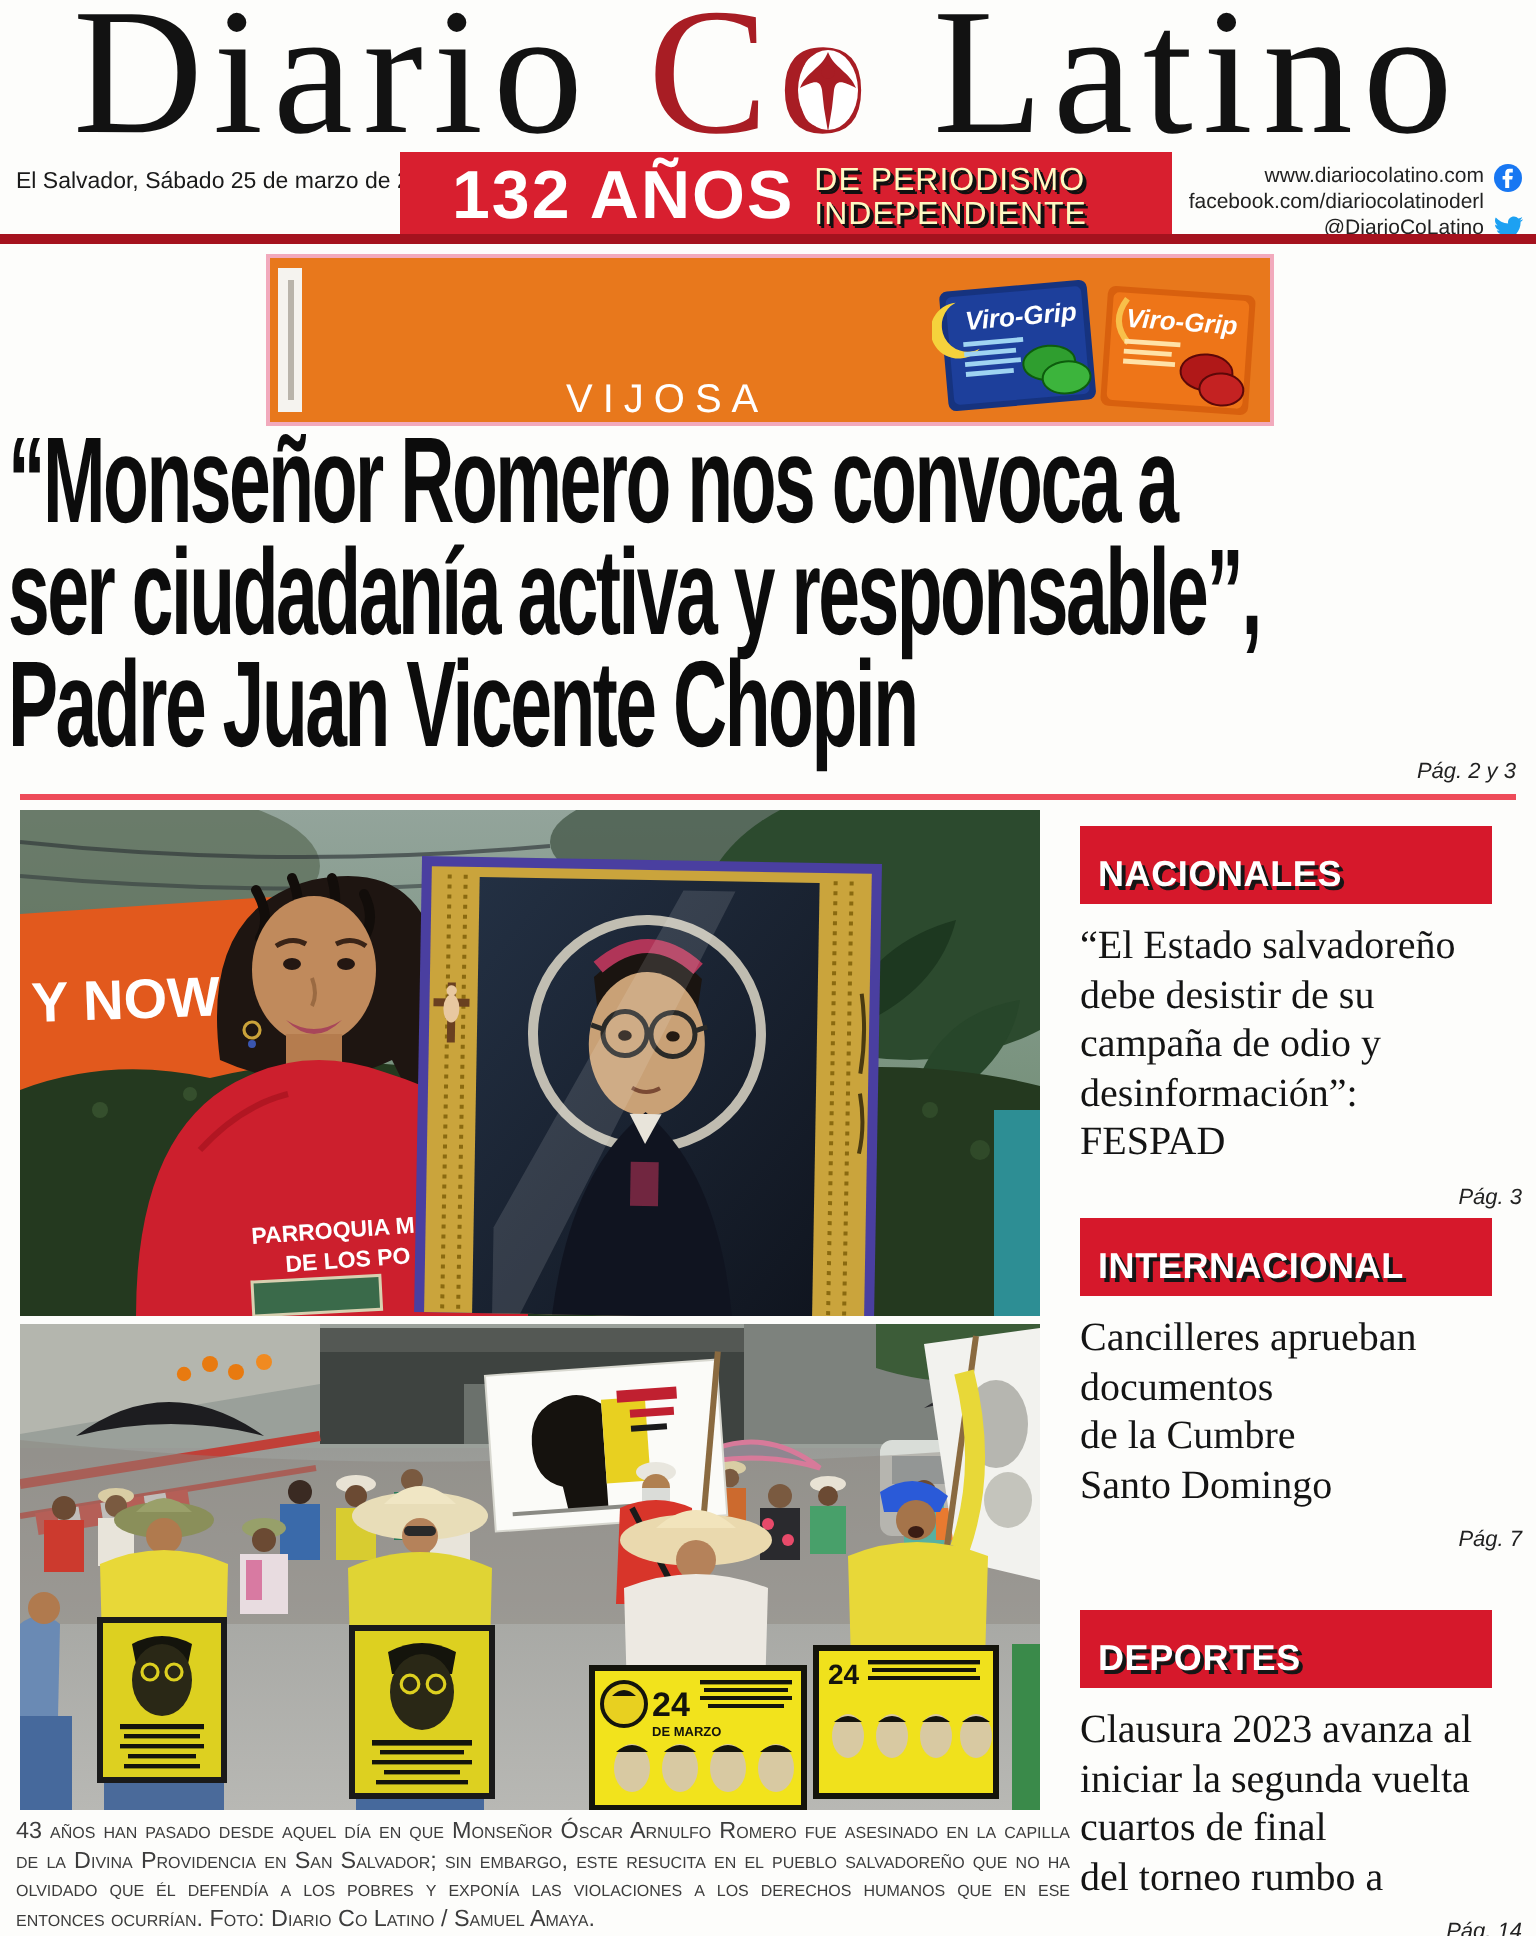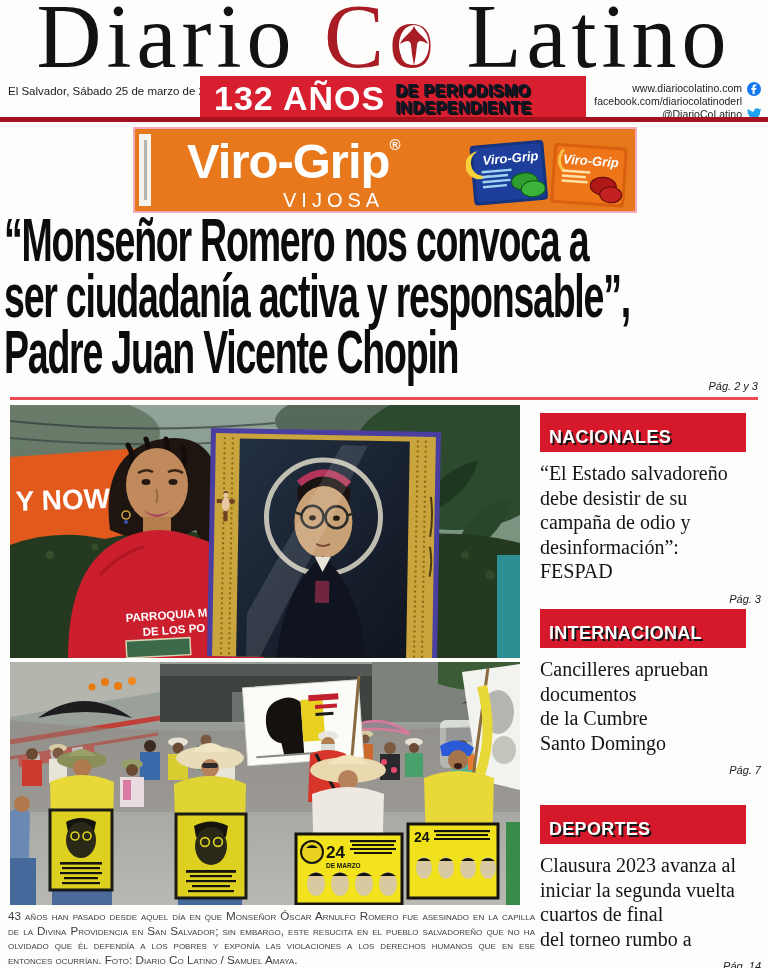--- a/index.html
+++ b/index.html
@@ -11,22 +11,22 @@
               font-family:"Liberation Serif", serif; font-size:90px; letter-spacing:5px;
               color:#121212; white-space:nowrap; line-height:86px; }
   .masthead .accent { color:#a81d24; position:relative; }
   .masthead .o-wrap { position:relative; display:inline-block; }
   .masthead .bird { position:absolute; left:8px; top:30px; width:34px; height:44px; }
 
   
   .dateline { position:absolute; left:8px; top:83px; font-size:11.5px; line-height:16px; color:#1a1a1a; }
   .anniv { position:absolute; left:200px; top:76px; width:386px; height:45px; background:#d81f2f;
            display:flex; align-items:center; }
-  .anniv-years { color:#fff; font-weight:bold; font-size:34px; letter-spacing:1px; padding:0 10px 0 14px; white-space:nowrap; }
-  .anniv-stack { color:#0f172a; font-weight:bold; font-size:16px; line-height:17px; letter-spacing:0.5px;
+  .anniv-years { color:#fff; font-weight:bold; font-size:34px; letter-spacing:1px; padding:0 10px 0 26px; white-space:nowrap; }
+  .anniv-stack { color:#fef9c3; font-weight:normal; font-size:16px; line-height:17px; letter-spacing:0.5px;
                  text-shadow:2px 2px 0 #111, 1px 1px 0 #111; white-space:nowrap; }
   .websocial { position:absolute; right:26px; top:82px; text-align:right; font-size:10.5px; line-height:13px; color:#222; }
   .soc-icons { position:absolute; right:6px; top:82px; width:15px; }
   .soc-icons svg { display:block; margin-bottom:6px; }
   .darkrule { position:absolute; left:0; top:117px; width:768px; height:5px; background:#a5121e; }
 
   
   .ad { position:absolute; left:133px; top:127px; width:504px; height:86px; background:#e8781c;
         border:2px solid #f2aabc; }
   .ad-strip { position:absolute; left:4px; top:5px; width:12px; height:72px; background:#f5f3ef; }
@@ -98,21 +98,20 @@
         <path d="M14.5 1.6 c-.5.3-1.1.5-1.7.6 C13.4 1.8 13.9 1.2 14.1.5 c-.6.4-1.2.6-1.9.8 C11.6.6 10.8.2 10 .2 8.3.2 7 1.5 7 3.1 c0 .2 0 .5.1.7 C4.6 3.7 2.4 2.5.9 .8 .6 1.2.5 1.7.5 2.2 c0 1 .5 1.9 1.3 2.4 -.5 0-.9-.1-1.3-.4 0 1.4 1 2.6 2.3 2.9 -.2.1-.5.1-.8.1 -.2 0-.4 0-.6-.1 .4 1.2 1.5 2 2.8 2 -1 .8-2.3 1.3-3.7 1.3 H.2 c1.3.9 2.9 1.4 4.6 1.4 5.5 0 8.5-4.6 8.5-8.5 v-.4 C13.7 2.8 14.2 2.2 14.5 1.6 Z" fill="#1da1f2"></path>
       </svg>
   </div>
 
   <div class="darkrule"></div>
 
   <div class="ad">
     <div class="ad-strip">
         <i></i>
       </div>
-    <div class="ad-brand"><span>Viro-Grip</span><sup>®</sup></div>
     <div class="ad-company">VIJOSA</div>
     <svg class="ad-packs" width="165" height="74" viewBox="0 0 165 74">
       <g transform="rotate(-5 40 40)">
         <rect x="6" y="8" width="74" height="60" rx="4" fill="#16337f"></rect>
         <rect x="9" y="11" width="68" height="54" rx="3" fill="#1d3f9b"></rect>
         <path d="M14 14 a14 14 0 1 0 10 24 a12 12 0 0 1 -10 -24 Z" fill="#f5d23c"></path>
         <text x="18" y="28" font-size="13" font-weight="bold" fill="#ffffff" font-style="italic">Viro-Grip</text>
         <rect x="16" y="34" width="30" height="2.4" fill="#9fd4f2"></rect>
         <rect x="16" y="39" width="26" height="2.4" fill="#9fd4f2"></rect>
         <rect x="16" y="44" width="28" height="2.4" fill="#9fd4f2"></rect>

